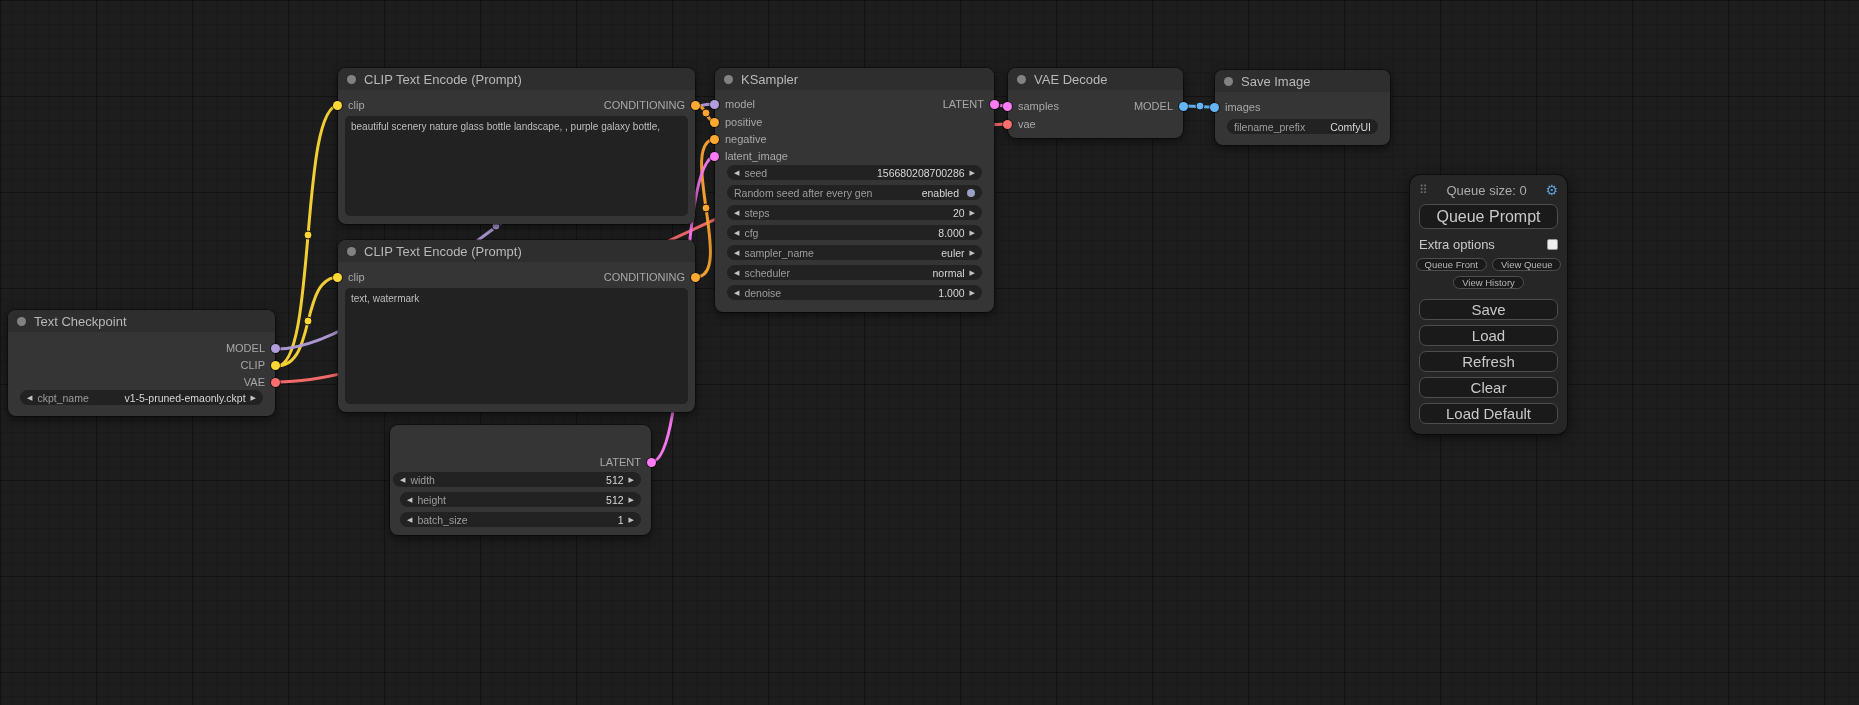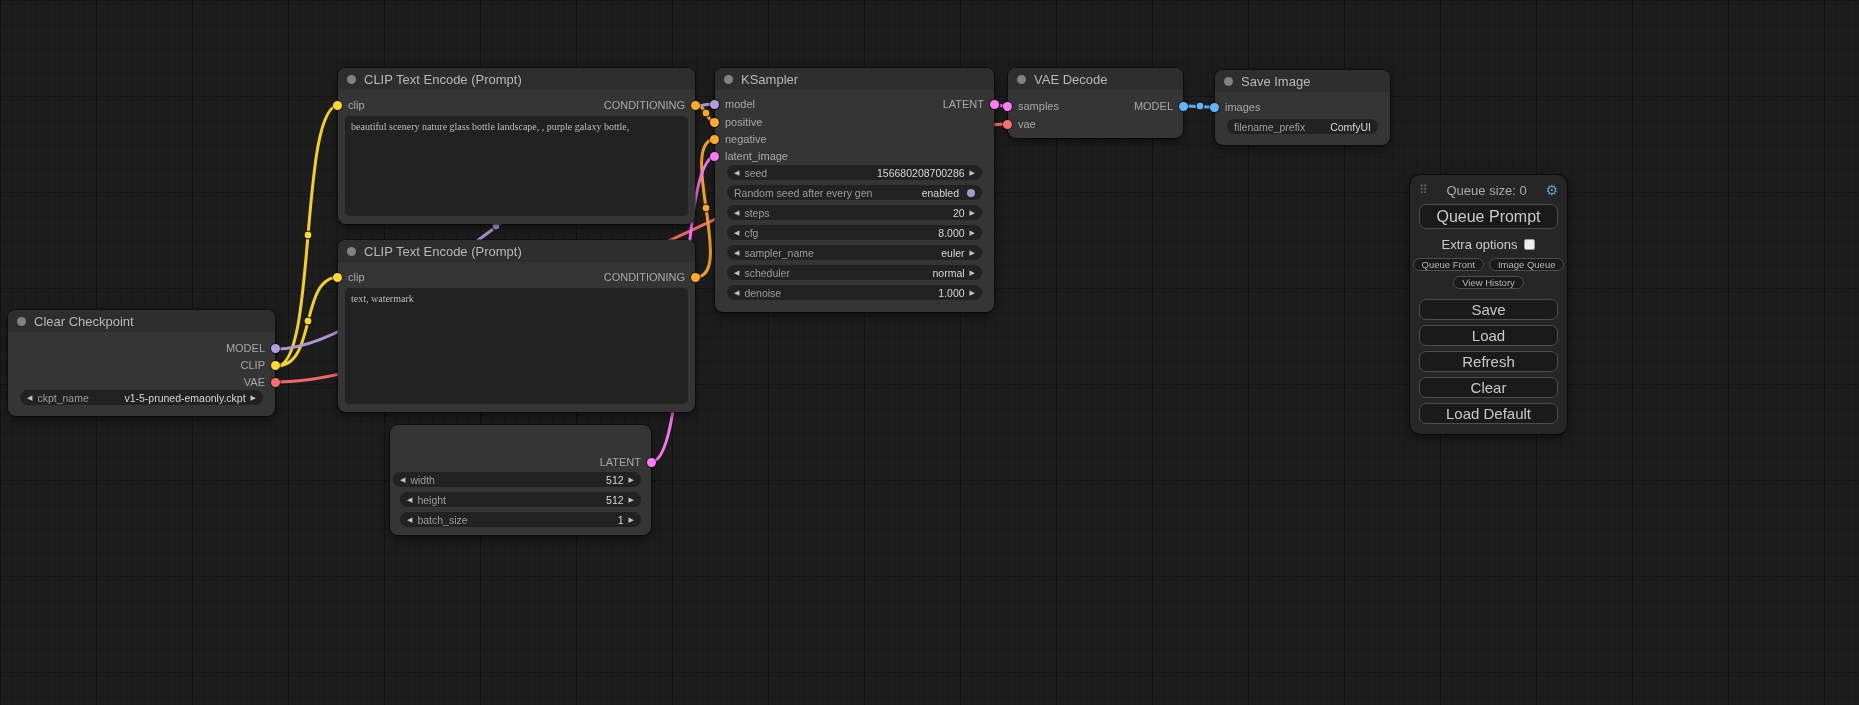--- a/index.html
+++ b/index.html
@@ -20,40 +20,40 @@
   .node-title{height:22px;background:#2e2e2e;border-radius:8px 8px 0 0;
     display:flex;align-items:center;padding:0 9px;gap:8px}
   .tdot{width:9px;height:9px;border-radius:50%;background:#828282;flex:0 0 auto}
   .ttext{font-size:13px;color:#b8b8b8;white-space:nowrap}
   .slot{position:absolute;display:flex;align-items:center;gap:6px;height:14px}
   .slot.in{left:-5px}
   .slot.out{right:-5px}
   .sdot{width:9px;height:9px;border-radius:50%;flex:0 0 auto;box-shadow:0 0 0 1px rgba(0,0,0,.45)}
   .slabel{font-size:11px;color:#a8a8a8;white-space:nowrap}
   .prompt{position:absolute;left:7px;right:7px;background:#222;border-radius:5px;
-    font-family:Liberation Serif, serif;font-size:10px;line-height:1.45;
+    font-family:Liberation Sans, sans-serif;font-size:10px;line-height:1.45;
     color:#bebebe;padding:4px 6px;white-space:pre-wrap;overflow:hidden}
   .widget{position:absolute;height:15px;background:#222;border-radius:8px;
     display:flex;align-items:center;padding:0 7px;gap:5px;font-size:10.5px;white-space:nowrap}
   .warrow{color:#c4c4c4;font-size:7px;line-height:1;flex:0 0 auto}
   .wlabel{color:#9d9d9d;overflow:hidden;text-overflow:ellipsis}
   .wvalue{margin-left:auto;color:#d6d6d6}
   .toggle-dot{width:8px;height:8px;border-radius:50%;background:#99a0c4;flex:0 0 auto;margin-left:3px}
   
   .menu{position:absolute;z-index:3;width:157px;background:#262626;border-radius:10px;
     box-shadow:0 3px 12px rgba(0,0,0,.6),0 0 0 1px rgba(0,0,0,.4);
     display:flex;flex-direction:column;padding:5px 9px 10px}
   .menu-header{display:flex;align-items:center;justify-content:space-between;height:20px;margin-bottom:4px}
   .drag-handle{color:#6d6d6d;font-size:12px;cursor:grab}
   .queue-size{color:#ababab;font-size:13px}
   .gear{color:#5e9ed6;font-size:14px;cursor:pointer}
   .btn{background:#1a1a1a;border:1px solid #4e4e4e;border-radius:7px;color:#c9c9c9;
     display:flex;align-items:center;justify-content:center;cursor:pointer;white-space:nowrap}
   .btn-queue{height:25px;font-size:16px;margin-bottom:8px}
-  .extra-row{display:flex;align-items:center;justify-content:center;gap:7px;
+  .extra-row{display:flex;align-items:center;justify-content:space-between;gap:7px;
     color:#c9c9c9;font-size:13px;margin-bottom:6px}
   .checkbox{width:11px;height:11px;background:#efefef;border:1px solid #9a9a9a;border-radius:2px;cursor:pointer}
   .small-row{display:flex;justify-content:center;gap:5px;margin-bottom:5px}
   .btn-small{font-size:9.5px;height:13px;padding:0 8px;border-radius:8px;color:#b5b5b5}
   .btn-big{height:21px;font-size:15px;margin-top:5px}
 </style>
 </head>
 <body>
 
 <div class="canvas">
@@ -75,21 +75,21 @@
     <circle cx="706" cy="113" r="4" fill="#FFA931" stroke="#141414"></circle>
     <circle cx="706" cy="208" r="4" fill="#FFA931" stroke="#141414"></circle>
     <circle cx="683" cy="309" r="4" fill="#FF7BF5" stroke="#141414"></circle>
     <circle cx="996" cy="105" r="4" fill="#FF7BF5" stroke="#141414"></circle>
     <circle cx="1200" cy="106" r="4" fill="#64B5F6" stroke="#141414"></circle>
   </svg>
 
   <div class="node" style="left:8px;top:310px;width:267px;height:106px">
     <div class="node-title">
       <span class="tdot"></span>
-      <span class="ttext">Clear Checkpoint</span>
+      <span class="ttext">Text Checkpoint</span>
     </div>
     <div class="slot out" style="top:31px">
       <span class="slabel">MODEL</span>
       <span class="sdot" style="background:#B39DDB"></span>
     </div>
     <div class="slot out" style="top:48px">
       <span class="slabel">CLIP</span>
       <span class="sdot" style="background:#FDD835"></span>
     </div>
     <div class="slot out" style="top:65px">
@@ -270,21 +270,21 @@
       <span class="queue-size">Queue size: 0</span>
       <span class="gear">⚙</span>
     </div>
     <div class="btn btn-queue">Queue Prompt</div>
     <div class="extra-row">
       <span>Extra options</span>
       <span class="checkbox"></span>
     </div>
     <div class="small-row">
       <div class="btn btn-small">Queue Front</div>
-      <div class="btn btn-small">Image Queue</div>
+      <div class="btn btn-small">View Queue</div>
     </div>
     <div class="small-row">
       <div class="btn btn-small">View History</div>
     </div>
     <div class="btn btn-big">Save</div>
     <div class="btn btn-big">Load</div>
     <div class="btn btn-big">Refresh</div>
     <div class="btn btn-big">Clear</div>
     <div class="btn btn-big">Load Default</div>
   </div>

